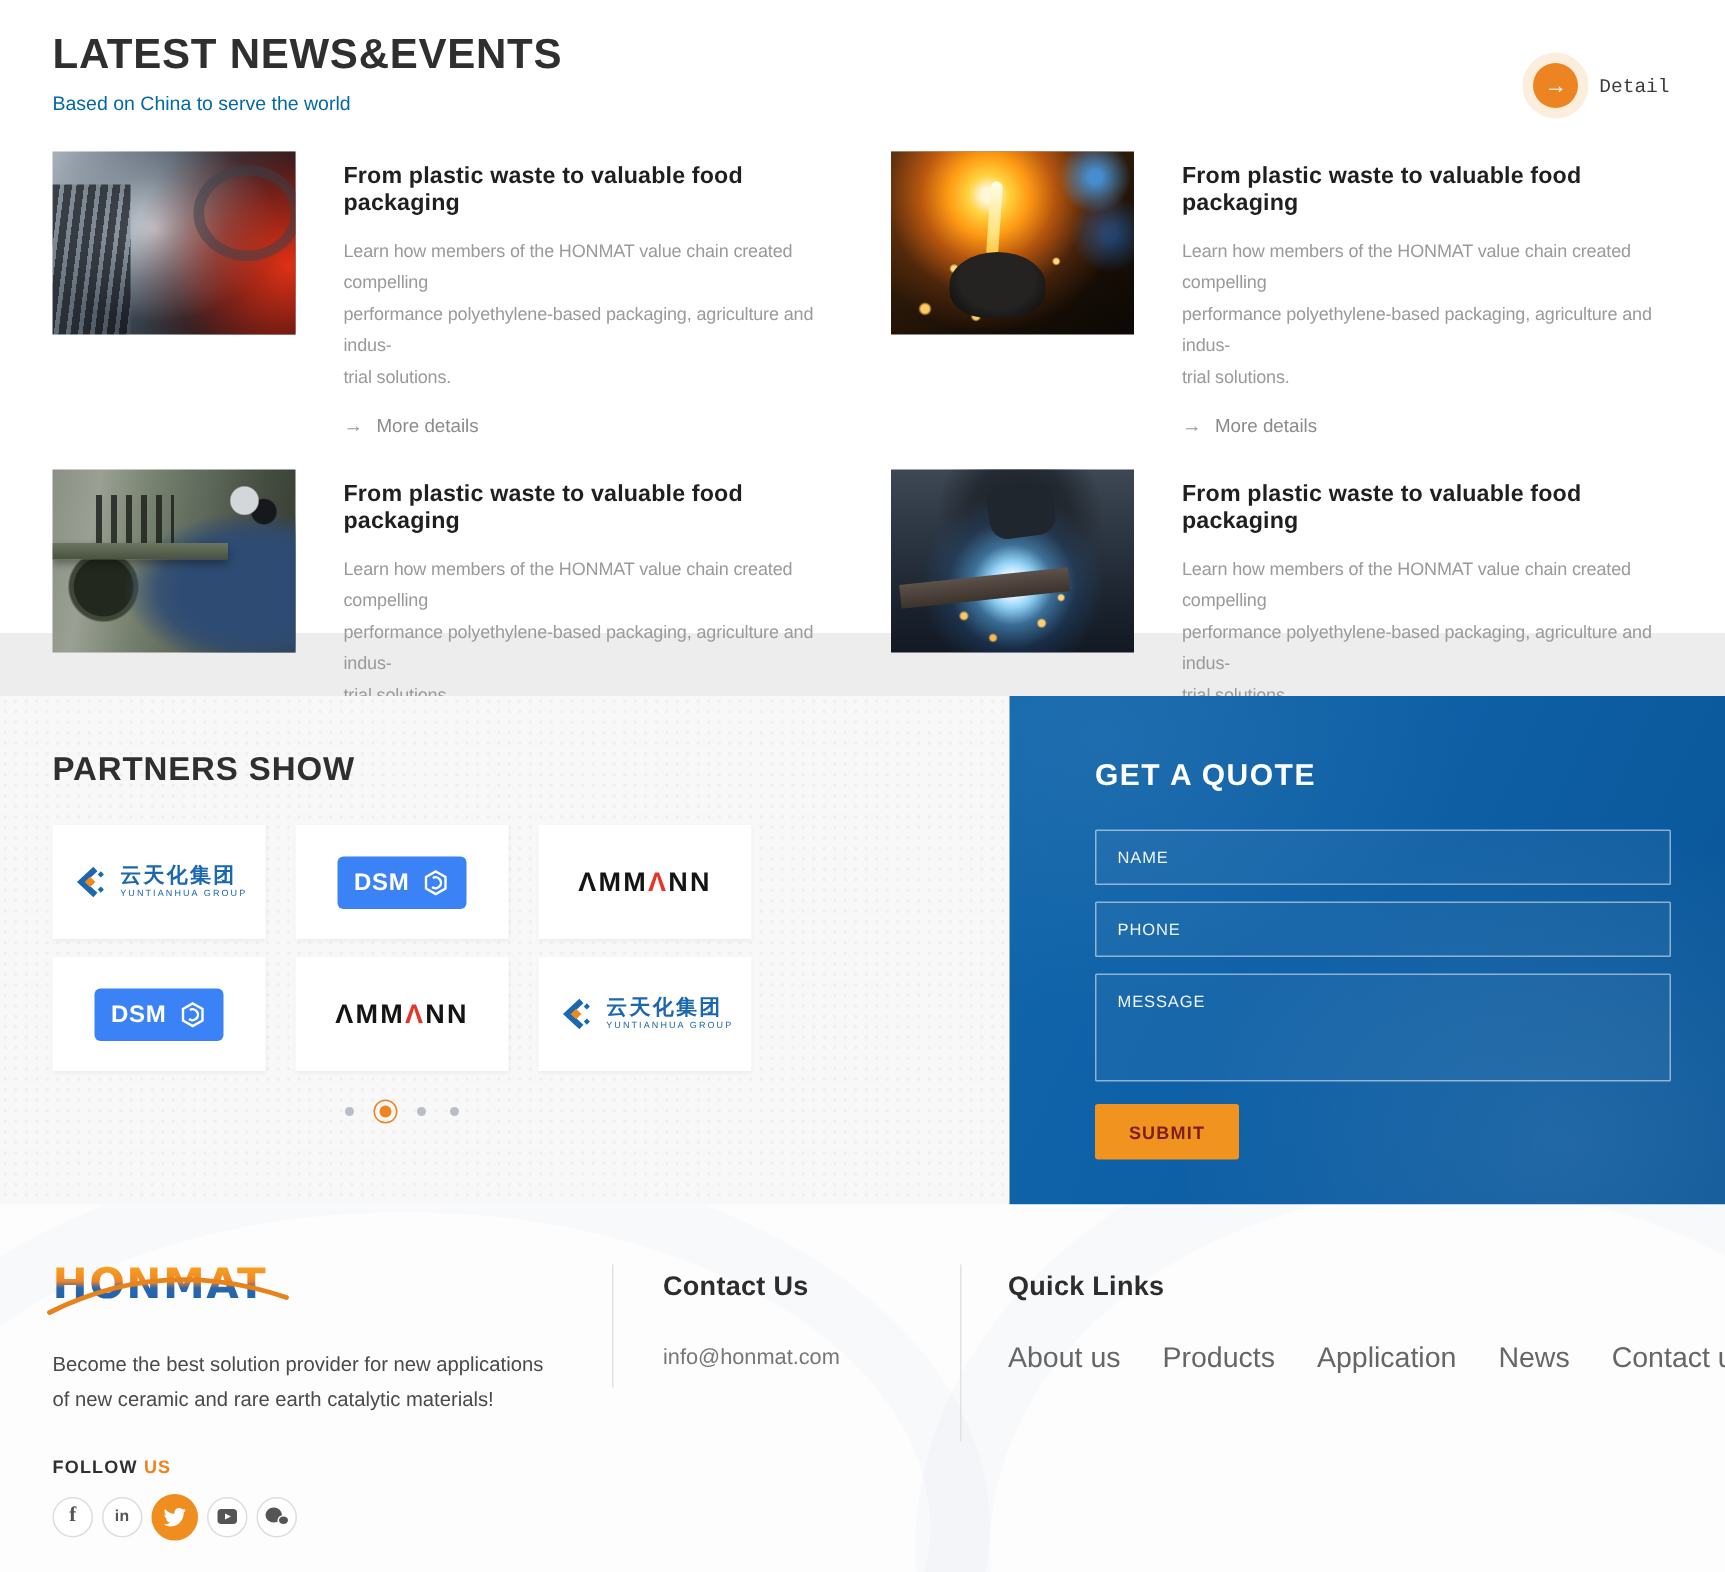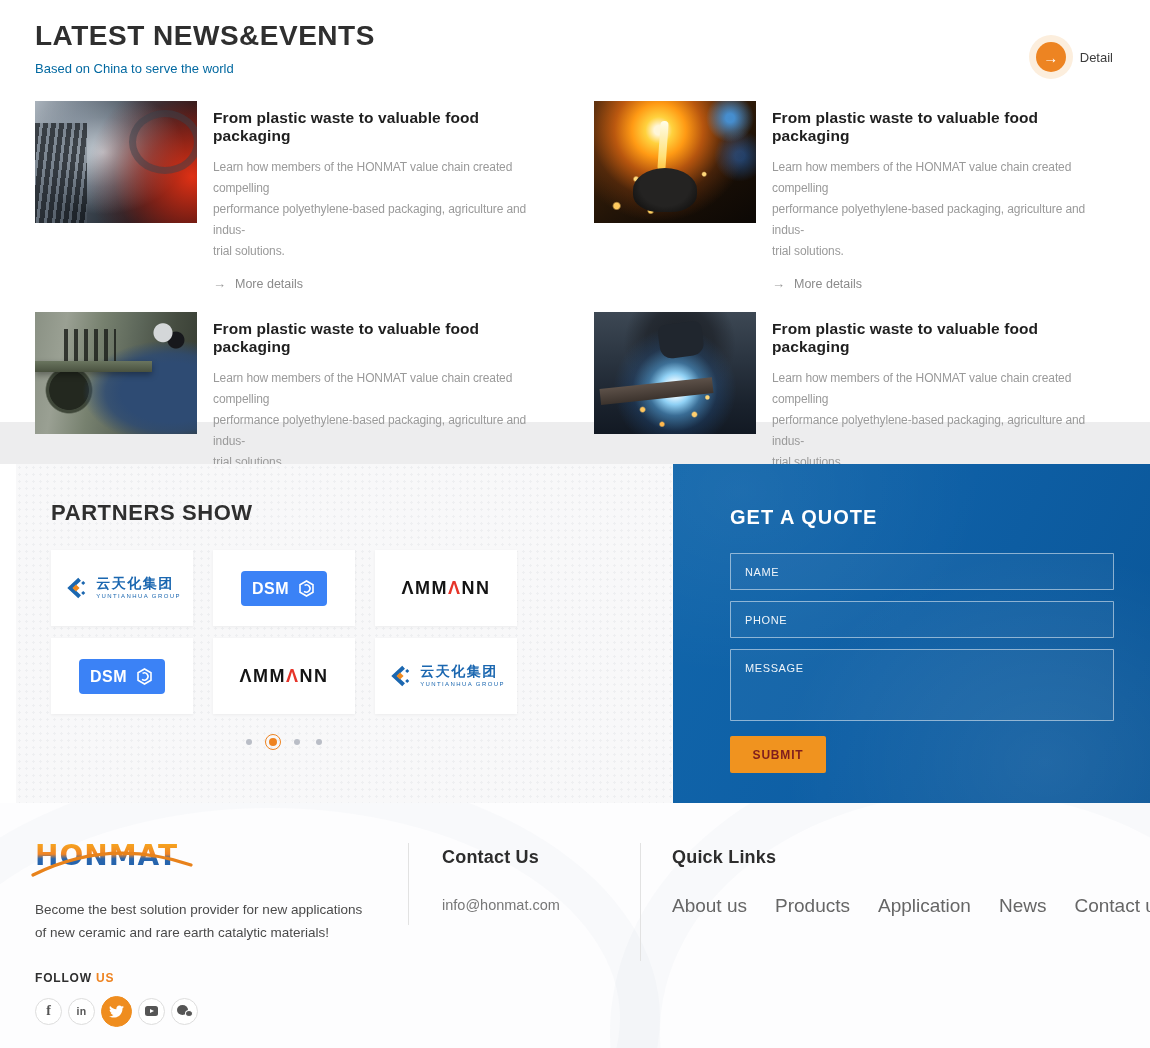--- a/index.html
+++ b/index.html
@@ -9,24 +9,24 @@
 
   
   .news { height:422px; background:#fff; padding-top:20px; }
   .news-header { position:relative; margin:0 35px; }
   .news-title { font-size:28px; font-weight:800; letter-spacing:.5px; color:#2f2f2f; }
   .news-sub { margin-top:9px; font-size:13px; color:#0369a1; }
   .detail-btn { position:absolute; right:2px; top:22px; display:flex; align-items:center; gap:14px; cursor:pointer; }
   .detail-circle { width:30px; height:30px; border-radius:50%; background:#ed8422; box-shadow:0 0 0 7px #fceedd;
                    display:flex; align-items:center; justify-content:center; color:#fff; font-size:15px; }
   .detail-circle::before { content:"\2192"; }
-  .detail-label { font-size:13px; color:#3c3c3c; }
+  .detail-label { font-size:13px; color:#3c3c3c;font-family:Liberation Mono, monospace; }
 
   .news-grid { margin:25px 35px 0; display:grid; grid-template-columns:525px 525px; gap:20px 34px; }
-  .news-card { display:flex; gap:16px; }
+  .news-card { display:flex; gap:32px; }
   .news-img { position:relative; width:162px; height:122px; flex:0 0 162px; overflow:hidden; cursor:pointer; }
   .news-body { padding-top:8px; }
   .news-item-title { font-size:15.5px; font-weight:700; color:#1f1f1f; letter-spacing:.1px; cursor:pointer; }
   .news-excerpt { margin-top:12px; font-size:12px; line-height:1.75; color:#9a9a9a; white-space:pre-line; letter-spacing:-.1px; }
   .more-link { display:inline-flex; align-items:center; gap:9px; margin-top:14px; font-size:12.5px; color:#8b8b8b; text-decoration:none; cursor:pointer; }
   .more-arr::before { content:"\2192"; color:#999; font-size:13px; }
 
   
   .art-tire { background:
     radial-gradient(circle at 97% 62%, rgba(234,50,20,.95) 0%, rgba(190,35,15,.6) 26%, rgba(120,20,10,.25) 45%, transparent 60%),
@@ -72,21 +72,21 @@
     linear-gradient(180deg,#3d4854 0%,#2a3440 40%,#1a222d 75%,#121923 100%); }
   .art-weld::before { content:""; position:absolute; left:4%; top:58%; width:70%; height:16px;
     background:linear-gradient(#5d5149,#3c332d); transform:rotate(-6deg); }
   .art-weld::after { content:""; position:absolute; left:40%; top:9%; width:44px; height:34px;
     background:#20262e; border-radius:8px 8px 12px 12px; transform:rotate(-8deg); }
 
   
   .band { height:42px; background:#ededee; }
 
   
-  .mid { display:flex; height:339px;padding-left:16px; }
+  .mid { display:flex; height:339px; }
   .partners { position:relative; flex:1; background:#f8f8f9; padding:36px 0 0 35px; overflow:hidden; }
   .partners::before { content:""; position:absolute; inset:0;
     background-image:radial-gradient(#dcdde2 1px, transparent 1.3px); background-size:7px 7px; opacity:.35; }
   .partners-title { position:relative; font-size:22px; font-weight:800; letter-spacing:.6px; color:#2f2f2f; }
   .partners-grid { position:relative; margin-top:24px; display:grid; grid-template-columns:repeat(3,142px); gap:12px 20px; }
   .partner-card { height:76px; background:#fff; display:flex; align-items:center; justify-content:center; box-shadow:0 1px 3px rgba(0,0,0,.05); }
   .dsm-box { background:#3b82f6; border-radius:4px; padding:8px 11px; display:inline-flex; align-items:flex-end; gap:8px; }
   .dsm-text { color:#fff; font-weight:800; font-size:16px; letter-spacing:.5px; }
   .dsm-emblem { width:19px; height:19px; }
   .am-l { font-weight:800; font-size:18px; letter-spacing:1.5px; color:#141414; }

